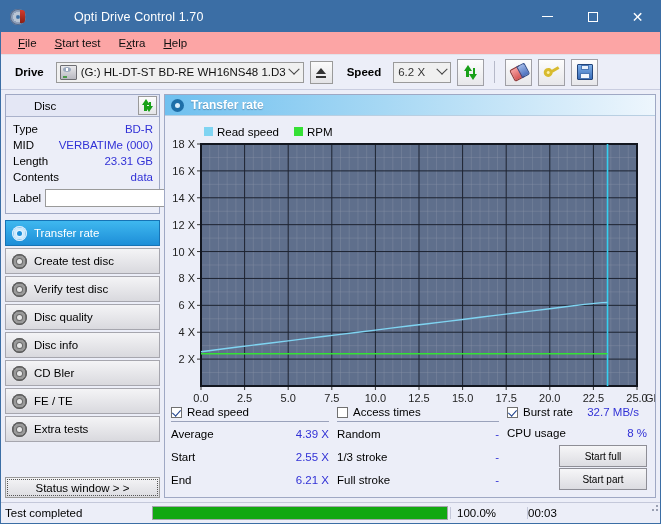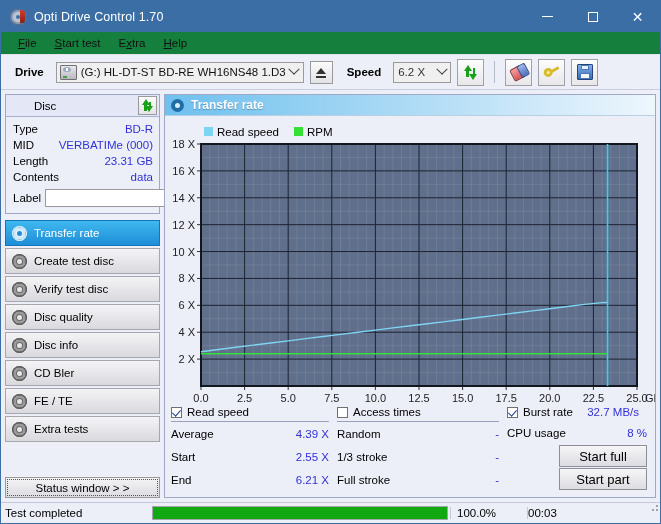--- a/index.html
+++ b/index.html
@@ -14,21 +14,21 @@
     position:relative;width:661px;height:524px;
     box-sizing:border-box;
     border:1px solid #3b6ea5;
     background:#eceef8;
     display:flex;flex-direction:column;
   }
 
   
   .titlebar{
     height:31px;background:#3b6ea5;flex:0 0 31px;
-    display:flex;align-items:center;position:relative;
+    display:flex;align-items:center;position:relative;gap:40px;
   }
   .title-icon{
     width:16px;height:16px;margin-left:9px;margin-right:8px;
     border-radius:50%;
     background:radial-gradient(circle at 50% 50%,#f2f2f2 0 16%,#b9c4d4 17% 44%,#8fa0ba 45% 74%,#6b7f9e 75% 100%);
     box-shadow:inset 0 0 0 1px #54688a;
     position:relative;flex:0 0 16px;
   }
   .title-icon:after{
     content:"";position:absolute;right:1px;top:1px;width:5px;height:13px;
@@ -40,21 +40,21 @@
   }
   .title-text{color:#ffffff;font-size:12.5px;letter-spacing:.1px;}
   .wbtns{position:absolute;right:0;top:0;height:31px;display:flex;}
   .wbtn{width:45px;height:31px;display:flex;align-items:center;justify-content:center;color:#fff;}
   .gl-min{width:11px;height:1px;background:#fff;}
   .gl-max{width:10px;height:10px;border:1px solid #fff;box-sizing:border-box;}
   .gl-close{font-size:14px;line-height:14px;font-family:"DejaVu Sans",sans-serif;}
 
   
   .menubar{
-    height:22px;flex:0 0 22px;background:#15803d;
+    height:22px;flex:0 0 22px;background:#fca5a5;
     display:flex;align-items:center;padding-left:8px;
     border-bottom:1px solid #e2e2ea;
   }
   .menu-item{padding:2px 9px;color:#111;font-size:11.5px;cursor:default;}
   .menu-item u{text-decoration:underline;}
 
   
   .toolbar{
     height:34px;flex:0 0 34px;background:#eceef8;
     display:flex;align-items:center;padding:0 6px;gap:6px;
@@ -228,21 +228,21 @@
   .st-head-t{font-size:11.5px;color:#000;}
   .st-right{margin-left:auto;color:#3131d6;font-size:11.5px;}
   .strow{display:flex;align-items:center;height:23px;font-size:11.5px;margin-right:8px;}
   .strow .k{color:#000;}
   .strow .v{margin-left:auto;color:#3131d6;}
   .strow .v.dash{color:#3131d6;}
   .btnrow{display:flex;justify-content:flex-end;margin-top:1px;}
   .act-btn{
     width:88px;height:22px;background:linear-gradient(#f6f6f8,#dcdce1);
     border:1px solid #8e8e96;display:flex;align-items:center;justify-content:center;
-    font-size:13px;color:#000;box-sizing:border-box;
+    font-size:10px;color:#000;box-sizing:border-box;
   }
   .cpu-row{display:flex;align-items:center;height:23px;font-size:11.5px;}
   .cpu-row .k{color:#000;}
   .cpu-row .v{margin-left:auto;color:#3131d6;}
 
   
   .statusbar{
     height:20px;flex:0 0 20px;display:flex;align-items:center;
     background:#eceef8;border-top:1px solid #c4c8da;font-size:11.5px;
   }

